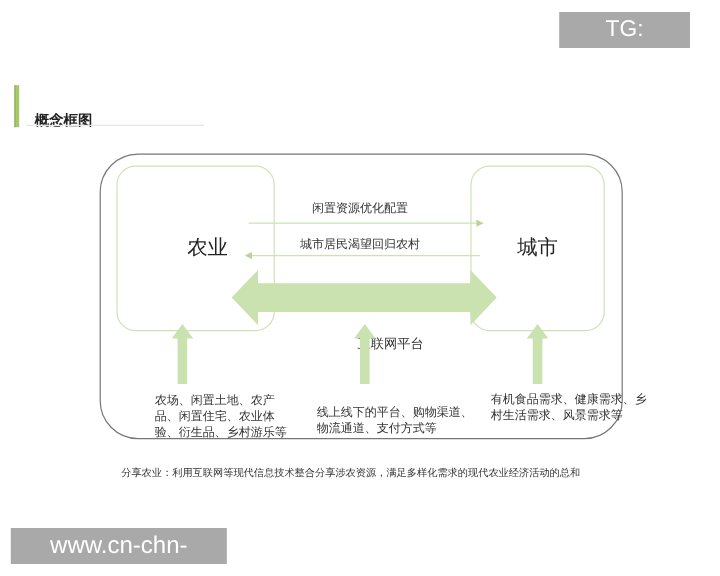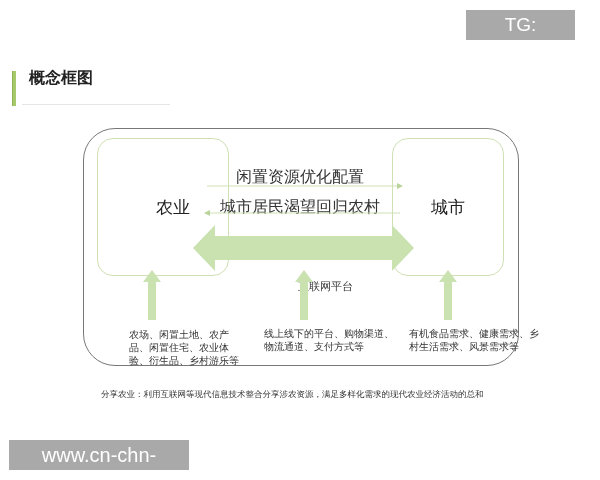--- a/index.html
+++ b/index.html
@@ -3,28 +3,28 @@
 <meta charset="utf-8">
 <style>
   html, body { margin:0; padding:0; }
   body { width:600px; height:480px; background:#ffffff; position:relative; overflow:hidden;
          font-family: "DejaVu Sans", "Liberation Sans", sans-serif; color:#222; }
   .abs { position:absolute; }
   .watermark { background:#a9a9a9; color:#ffffff; font-family:"Liberation Sans", sans-serif; }
   .wm-top { left:466px; top:10px; width:109px; height:30px; font-size:19px; line-height:30px; text-align:center; }
   .wm-bottom { left:9px; top:440px; width:180px; height:30px; font-size:20px; line-height:30px; text-align:center; }
   .title-bar { left:12px; top:71px; width:3px; height:35px; background:#a6c96a; border-left:1px solid #8fb455; }
-  .title-text { left:29px; top:68px; font-size:16px; font-weight:bold; color:#222; }
+  .title-text { left:29px; top:92px; font-size:12px; font-weight:bold; color:#222; }
   .title-line { left:22px; top:104px; width:148px; height:1px; background:#e6e6e6; }
   .outer { left:83px; top:128px; width:434px; height:236px; border:1.5px solid #777; border-radius:32px; }
   .node { width:110px; height:136px; border:1.2px solid #cfe1b4; border-radius:16px; background:#fff;
           display:flex; flex-direction:column; align-items:center; justify-content:center; font-size:17px; line-height:32px; color:#222; }
   .node-left { left:97px; top:138px;padding-left:20px; }
   .node-right { left:392px; top:138px; }
-  .flow-label { font-size:16px; color:#333; text-align:center; width:200px; }
+  .flow-label { font-size:10px; color:#333; text-align:center; width:200px; }
   .desc { font-size:10px; line-height:13px; color:#333;margin-left:24px; }
 </style>
 </head>
 <body>
 
 <div class="abs watermark wm-top">TG: MYYJJPP</div>
 
 <div class="abs title-bar"></div>
 <div class="abs title-text">概念框图</div>
 <div class="abs title-line"></div>
@@ -59,18 +59,18 @@
   <polygon points="9,0 18,12 13,12 13,50 5,50 5,12 0,12" fill="#c9e2b0"></polygon>
 </svg>
 <svg class="abs" style="left:295px; top:270px;" width="18" height="50">
   <polygon points="9,0 18,12 13,12 13,50 5,50 5,12 0,12" fill="#c9e2b0"></polygon>
 </svg>
 <svg class="abs" style="left:439px; top:270px;" width="18" height="50">
   <polygon points="9,0 18,12 13,12 13,50 5,50 5,12 0,12" fill="#c9e2b0"></polygon>
 </svg>
 
 <div class="abs desc" style="left:105px; top:328px; width:118px;">农场、闲置土地、农产品、闲置住宅、农业体验、衍生品、乡村游乐等</div>
-<div class="abs desc" style="left:240px; top:327px; width:130px;">线上线下的平台、购物渠道、物流通道、支付方式等</div>
+<div class="abs desc" style="left:240px; top:338px; width:130px;">线上线下的平台、购物渠道、物流通道、支付方式等</div>
 <div class="abs desc" style="left:385px; top:327px; width:130px;">有机食品需求、健康需求、乡村生活需求、风景需求等</div>
 
 <div class="abs" style="left:101px; top:389px; width:420px; font-size:8.5px; color:#333; white-space:nowrap;">分享农业：利用互联网等现代信息技术整合分享涉农资源，满足多样化需求的现代农业经济活动的总和</div>
 
 <div class="abs watermark wm-bottom">www.cn-chn-kering.com</div>
 
 </body></html>

